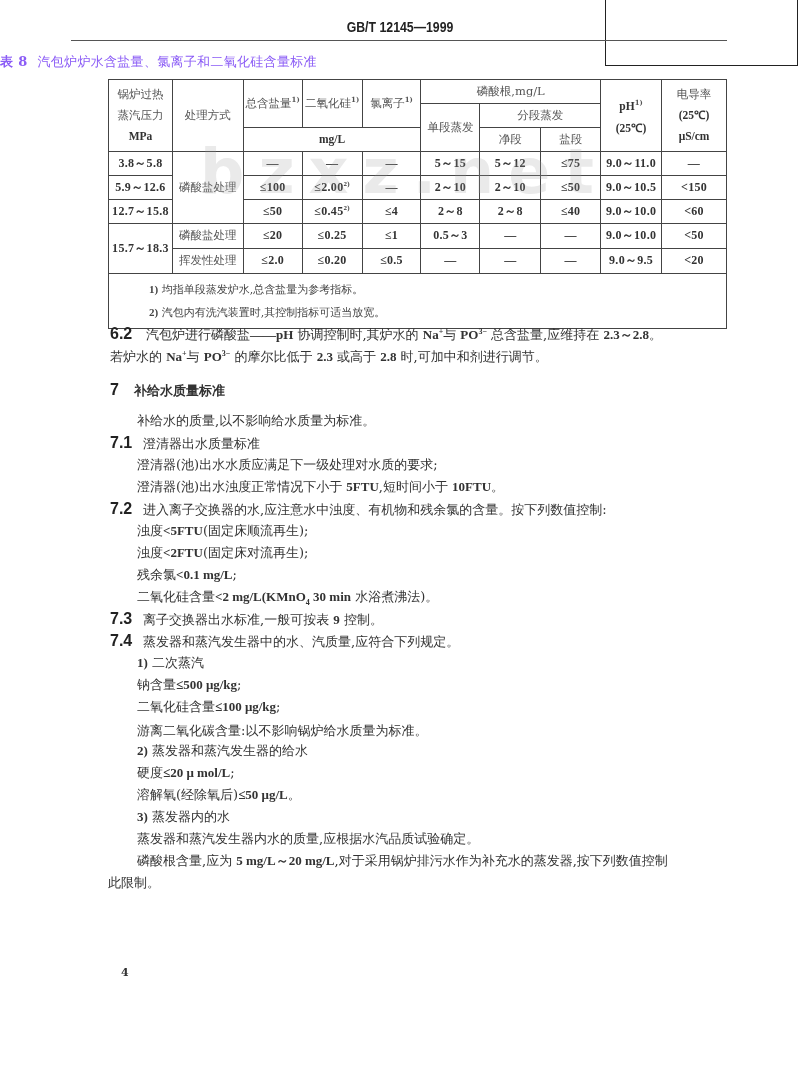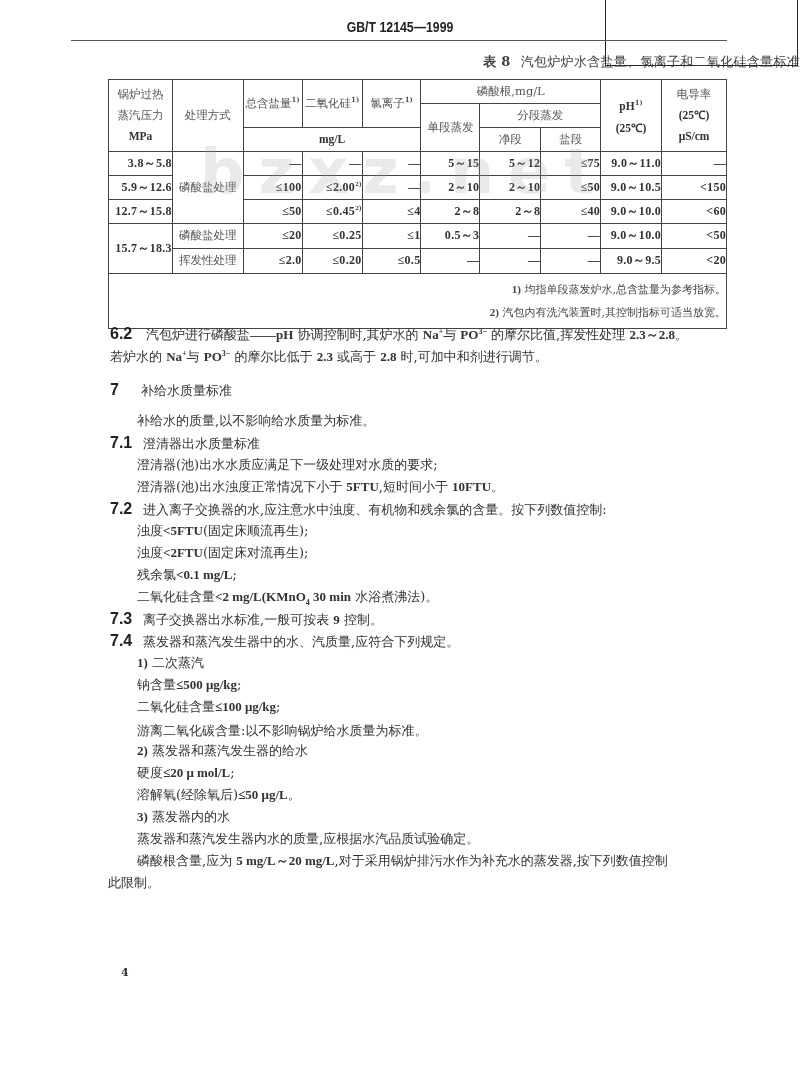--- a/index.html
+++ b/index.html
@@ -2,36 +2,36 @@
 <html><head>
 <meta charset="utf-8">
 <style>
   * { box-sizing: border-box; margin: 0; padding: 0; }
   html, body { width: 800px; height: 1090px; background: #ffffff; overflow: hidden; }
   body { position: relative; font-family: "DejaVu Serif", "Liberation Serif", serif; color: #333; }
 
   .corner-box { position: absolute; left: 605px; top: -2px; width: 193px; height: 68px; border: 1.5px solid #222; border-top: none; }
   .std-no { position: absolute; left: 0; top: 18px; width: 800px; text-align: center; font-family: "Liberation Sans", sans-serif; font-weight: bold; font-size: 15px; color: #222; transform: scaleX(0.82); }
   .header-rule { position: absolute; left: 71px; top: 40px; width: 656px; height: 1px; background: #555; }
-  .table-title { position: absolute; left: 0; top: 53px; width: 800px; text-align: right; font-size: 13px; color: #404040; letter-spacing: 0.3px; }
+  .table-title { position: absolute; left: 0; top: 53px; width: 800px; text-align: left; font-size: 13px; color: #8b5cf6; letter-spacing: 0.3px; }
   .table-title .num { font-weight: bold; margin-right: 10px; }
 
   table.t8 { position: absolute; left: 108px; top: 79px; width: 619px; border-collapse: collapse; font-size: 11.5px; color: #333; }
   table.t8 td { border: 1px solid #444; text-align: center; vertical-align: middle; padding: 0; line-height: 1.15; }
   table.t8 .hd { color: #555; }
   table.t8 .b { font-weight: bold; font-family: "Liberation Serif", serif; }
-  table.t8 .num { font-weight: bold; font-family: "Liberation Serif", serif; font-size: 12px; letter-spacing: 0.3px; text-align: right; }
+  table.t8 .num { font-weight: bold; font-family: "Liberation Serif", serif; font-size: 12px; letter-spacing: 0.3px; }
   table.t8 sup { font-size: 7px; font-weight: bold; }
-  table.t8 td.notes { text-align: right; padding: 4px 0 4px 22px; font-size: 11px; line-height: 22px; color: #444; }
+  table.t8 td.notes { text-align: left; padding: 4px 0 4px 40px; font-size: 11px; line-height: 22px; color: #444; }
   table.t8 td.notes b { font-family: "Liberation Serif", serif; }
 
   .para { position: absolute; font-size: 13px; line-height: 20px; color: #333; white-space: nowrap; }
   .para b, .bn { font-weight: bold; font-family: "Liberation Serif", serif; }
   .sec { font-weight: bold; font-family: "Liberation Sans", sans-serif; font-size: 16px; color: #222; display: inline-block; width: 36px; }
-  .sec-h { font-family: "Liberation Sans", sans-serif; font-weight: normal; margin-left: 7px; }
+  .sec-h { font-family: "Liberation Sans", sans-serif; font-weight: bold; }
   .ind { left: 137px; }
   .l0 { left: 110px; }
   sub.s, sup.s { font-size: 8px; }
   .page-num { position: absolute; left: 121px; top: 966px; font-weight: bold; font-size: 11px; color: #333; }
   .watermark { position: absolute; left: 200px; top: 135px; font-family: "DejaVu Sans", sans-serif; font-weight: bold; font-size: 62px; color: rgba(160,160,160,0.22); letter-spacing: 14px; pointer-events: none; }
 </style>
 </head>
 <body>
 
 <div class="corner-box"></div>
@@ -149,21 +149,21 @@
       <div><b>1)</b> <span>均指单段蒸发炉水,总含盐量为参考指标。</span></div>
       <div><b>2)</b> <span>汽包内有洗汽装置时,其控制指标可适当放宽。</span></div>
     </td>
   </tr>
 </tbody>
   </table>
 
 <div class="watermark">bzxz.net</div>
 
 <div class="para l0" style="top:322px">
-  <span class="sec">6.2</span><span>汽包炉进行磷酸盐</span><b>——pH</b><span> 协调控制时,其炉水的 </span><b>Na</b><sup class="s bn">+</sup><span>与 </span><b>PO</b><sup class="s bn">3−</sup><span> 的摩尔比值,挥发性处理 </span><b>2.3～2.8</b><span>。</span>
+  <span class="sec">6.2</span><span>汽包炉进行磷酸盐</span><b>——pH</b><span> 协调控制时,其炉水的 </span><b>Na</b><sup class="s bn">+</sup><span>与 </span><b>PO</b><sup class="s bn">3−</sup><span> 总含盐量,应维持在 </span><b>2.3～2.8</b><span>。</span>
 </div>
 <div class="para l0" style="top:344px">
   <span>若炉水的 </span><b>Na</b><sup class="s bn">+</sup><span>与 </span><b>PO</b><sup class="s bn">3−</sup><span> 的摩尔比低于 </span><b>2.3</b><span> 或高于 </span><b>2.8</b><span> 时,可加中和剂进行调节。</span>
 </div>
 
 <div class="para l0" style="top:380px">
   <span class="sec" style="width:24px">7</span><span class="sec-h">补给水质量标准</span>
 </div>
 <div class="para ind" style="top:411px">补给水的质量,以不影响给水质量为标准。</div>
 

